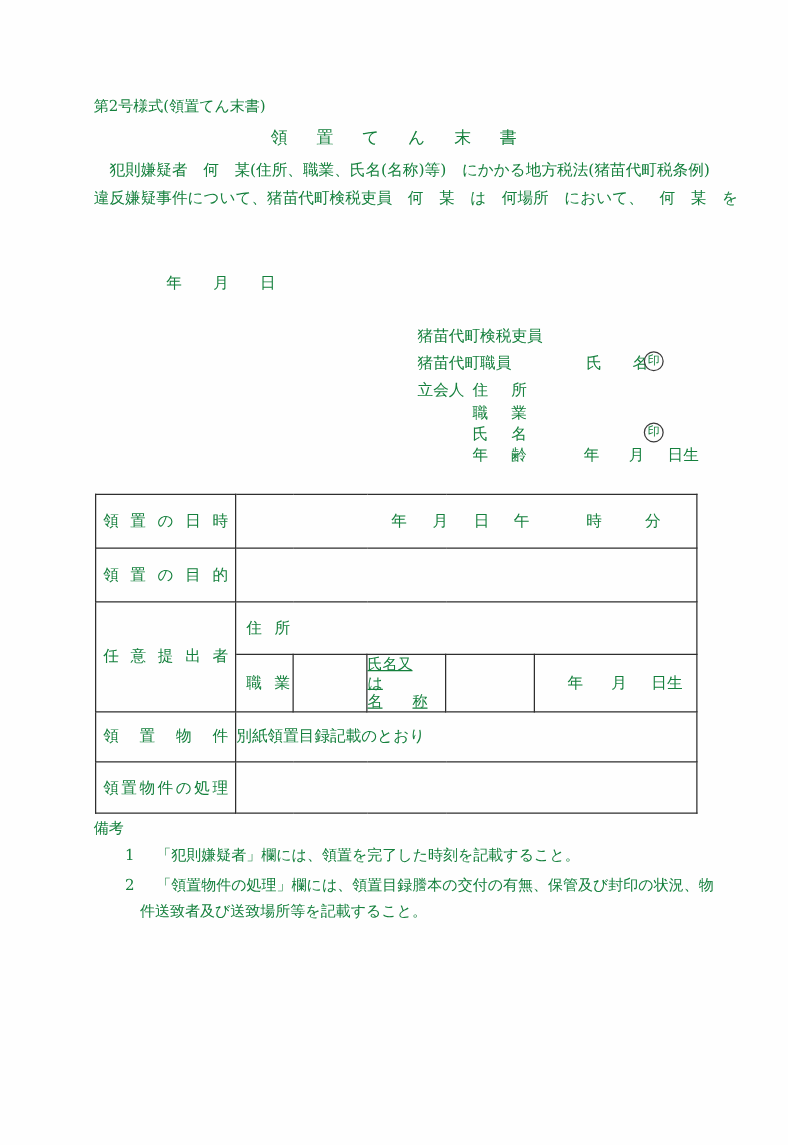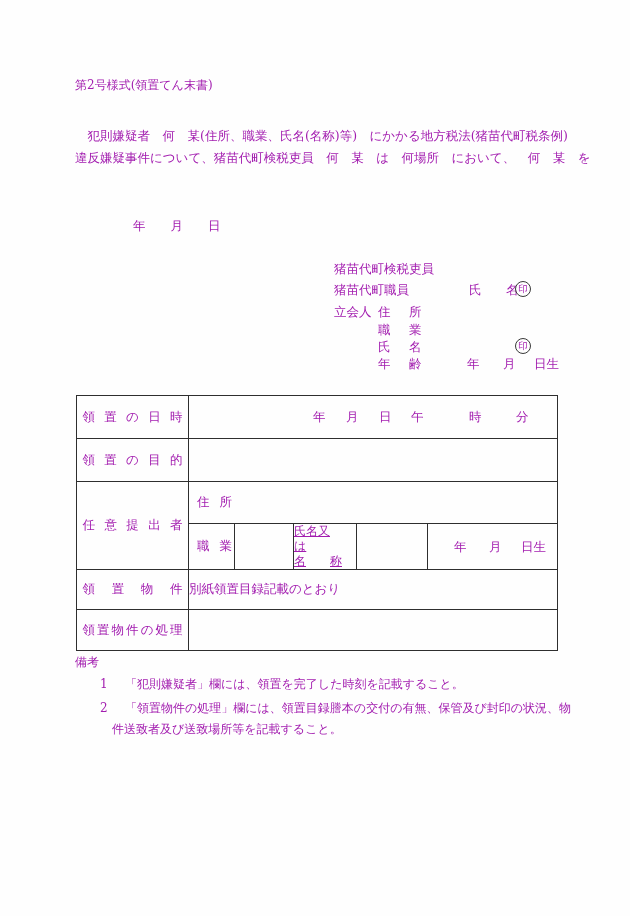--- a/index.html
+++ b/index.html
@@ -1,21 +1,21 @@
 <!DOCTYPE html>
 <html><head>
 <meta charset="utf-8">
 <style>
   * { margin:0; padding:0; box-sizing:border-box; }
   html,body { background:#fff; }
   .page {
     position:relative;
     width:630px; height:916px;
     background:#fefefe;
-    color:#a21caf;
+    color:#15803d;
     font-family:"DejaVu Serif","Liberation Serif",serif;
     font-size:12.5px;
     overflow:hidden;
   }
   .abs { position:absolute; white-space:nowrap; }
 
   
   .form-number { left:75px; top:77px; font-size:12px; }
   .doc-title   { left:0; top:101px; width:100%; text-align:center;
                  font-size:13.5px; letter-spacing:23px; text-indent:23px; }
@@ -65,20 +65,21 @@
   .n2wrap{ left:37px; top:67px; }
   .notes .abs { white-space:nowrap; }
 </style>
 </head>
 <body>
 
 <div class="page">
 
   <div class="abs form-number">第2号様式(領置てん末書)</div>
 
+  <div class="abs doc-title">領置てん末書</div>
 
   <div class="abs main-paragraph">
     <div class="pline">　犯則嫌疑者　何　某(住所、職業、氏名(名称)等)　にかかる地方税法(猪苗代町税条例)</div>
     <div class="pline">違反嫌疑事件について、猪苗代町検税吏員　何　某　は　何場所　において、　何　某　を</div>
   </div>
 
   <div class="abs date-line">年　　月　　日</div>
 
   <div class="abs sign-block">
     <div class="sl sl1">

